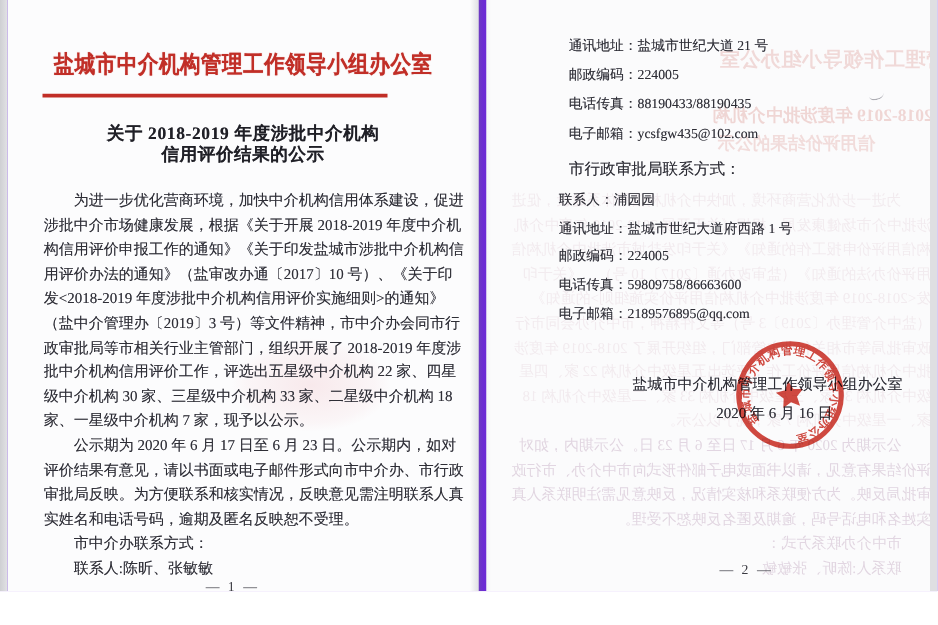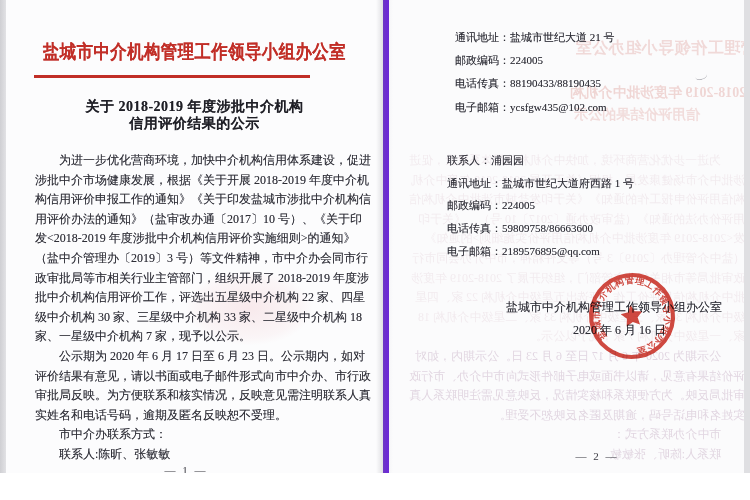--- a/index.html
+++ b/index.html
@@ -118,20 +118,21 @@
       </div>
     <div id="pen-mark"></div>
 
     <div id="p2-block1">
 
     <div class="p2-line">通讯地址：盐城市世纪大道 21 号</div>
         <div class="p2-line">邮政编码：224005</div>
         <div class="p2-line">电话传真：88190433/88190435</div>
         <div class="p2-line">电子邮箱：ycsfgw435@102.com</div>
       </div>
+    <div id="p2-heading">市行政审批局联系方式：</div>
     <div id="p2-block2">
 
     <div class="p2-line">联系人：浦园园</div>
         <div class="p2-line">通讯地址：盐城市世纪大道府西路 1 号</div>
         <div class="p2-line">邮政编码：224005</div>
         <div class="p2-line">电话传真：59809758/86663600</div>
         <div class="p2-line">电子邮箱：2189576895@qq.com</div>
       </div>
 
     <div id="signature">盐城市中介机构管理工作领导小组办公室</div>

